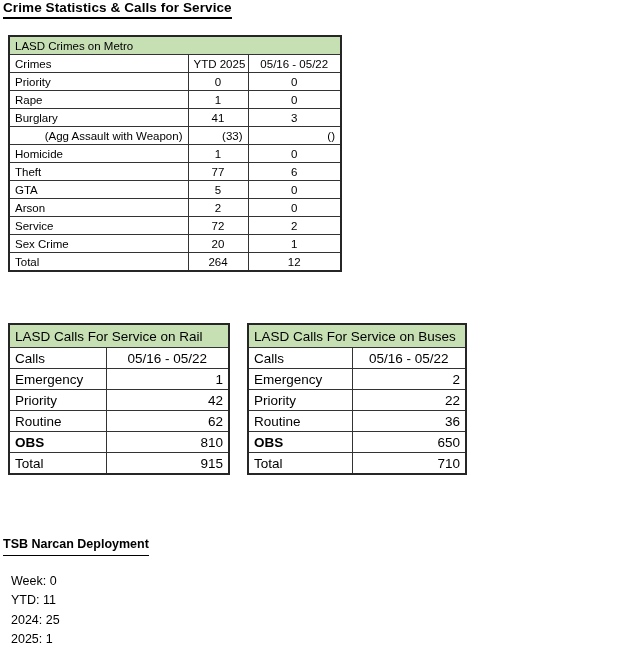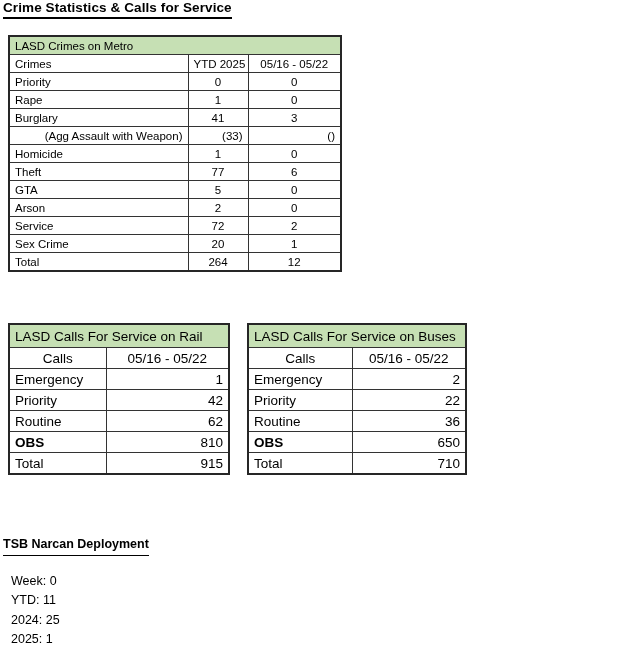--- a/index.html
+++ b/index.html
@@ -51,21 +51,21 @@
   #crimes-table th { text-align: center; }
   #crimes-table th:first-child { text-align: left; }
   #crimes-table td:nth-child(2), #crimes-table td:nth-child(3) { text-align: center; }
   #crimes-table td:first-child { text-align: left; }
   #crimes-table tr.italic-row td { text-align: right; }
   
   table.calls-tbl { font-size: 13.5px; border-radius: 29px; }
   table.calls-tbl td, table.calls-tbl th { height: 20px; }
   table.calls-tbl .tbl-title { background: #C6E0B4; text-align: center; height: 22px; }
   table.calls-tbl th { text-align: center; }
-  table.calls-tbl th:first-child { text-align: center; }
+  table.calls-tbl th:first-child { text-align: left; }
   table.calls-tbl td:first-child { text-align: left; }
   table.calls-tbl td:nth-child(2) { text-align: right; }
   table.calls-tbl tr.bold-row td:first-child { font-weight: bold; }
   #rail-table  { left: 8px;   top: 323px; width: 220px; }
   #buses-table { left: 247px; top: 323px; width: 218px; }
   
   .narcan-heading {
     position: absolute;
     left: 3px;
     top: 537px;

